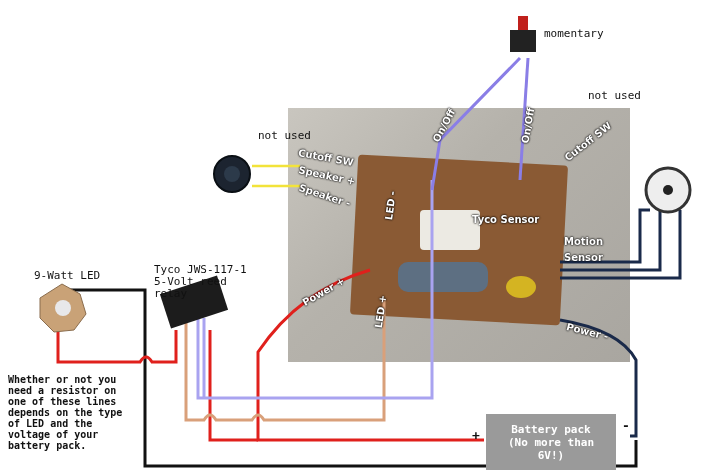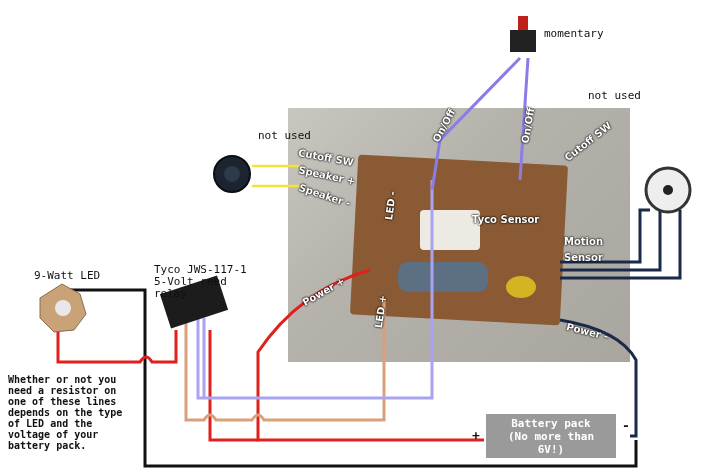--- a/index.html
+++ b/index.html
@@ -4,21 +4,21 @@
 <style>
   html, body { margin: 0; padding: 0; }
   body { width: 720px; height: 476px; background: #ffffff; position: relative; overflow: hidden;
          font-family: "DejaVu Sans Mono", monospace; }
   #wires { position: absolute; left: 0; top: 0; width: 720px; height: 476px; }
   .lbl { position: absolute; font-family: "DejaVu Sans Mono", monospace; font-size: 11px; color: #111; line-height: 12px; white-space: pre; }
   .lbl-b { font-weight: normal; }
   .wire-lbl { position: absolute; font-family: "DejaVu Sans", sans-serif; font-size: 10px; font-weight: bold; color: #fff;
               text-shadow: 0 0 2px #000, 0 0 2px #000; white-space: nowrap; }
   .note { position: absolute; left: 8px; top: 374px; width: 120px; font-family: "DejaVu Sans Mono", monospace; font-size: 10px; line-height: 11px; color: #111; font-weight: bold; }
-  .battery { position: absolute; left: 486px; top: 414px; width: 130px; height: 44px; background: #9a9a9a; color: #fff;
+  .battery { position: absolute; left: 486px; top: 414px; width: 130px; height: 56px; background: #9a9a9a; color: #fff;
              font-family: "DejaVu Sans Mono", monospace; font-size: 11px; font-weight: bold; text-align: center; line-height: 13px;
              display: flex; align-items: center; justify-content: center; white-space: pre; }
   .photo { position: absolute; left: 288px; top: 108px; width: 342px; height: 254px;
            background: linear-gradient(135deg,#c9c6bf 0%, #b5b2ab 40%, #a9a6a0 100%); }
   .pcb { position: absolute; left: 354px; top: 160px; width: 210px; height: 160px; background: #8a5a34; border-radius: 4px; transform: rotate(3deg); }
   .sensor-block { position: absolute; left: 420px; top: 210px; width: 60px; height: 40px; background: #eceae3; border-radius: 4px; }
   .cap { position: absolute; left: 398px; top: 262px; width: 90px; height: 30px; background: #5d6f82; border-radius: 10px; }
   .yellow-cap { position: absolute; left: 506px; top: 276px; width: 30px; height: 22px; background: #d4b422; border-radius: 50%; }
   .plus { position: absolute; font-family: "DejaVu Sans Mono", monospace; font-size: 13px; font-weight: bold; color: #111; }
 </style>

